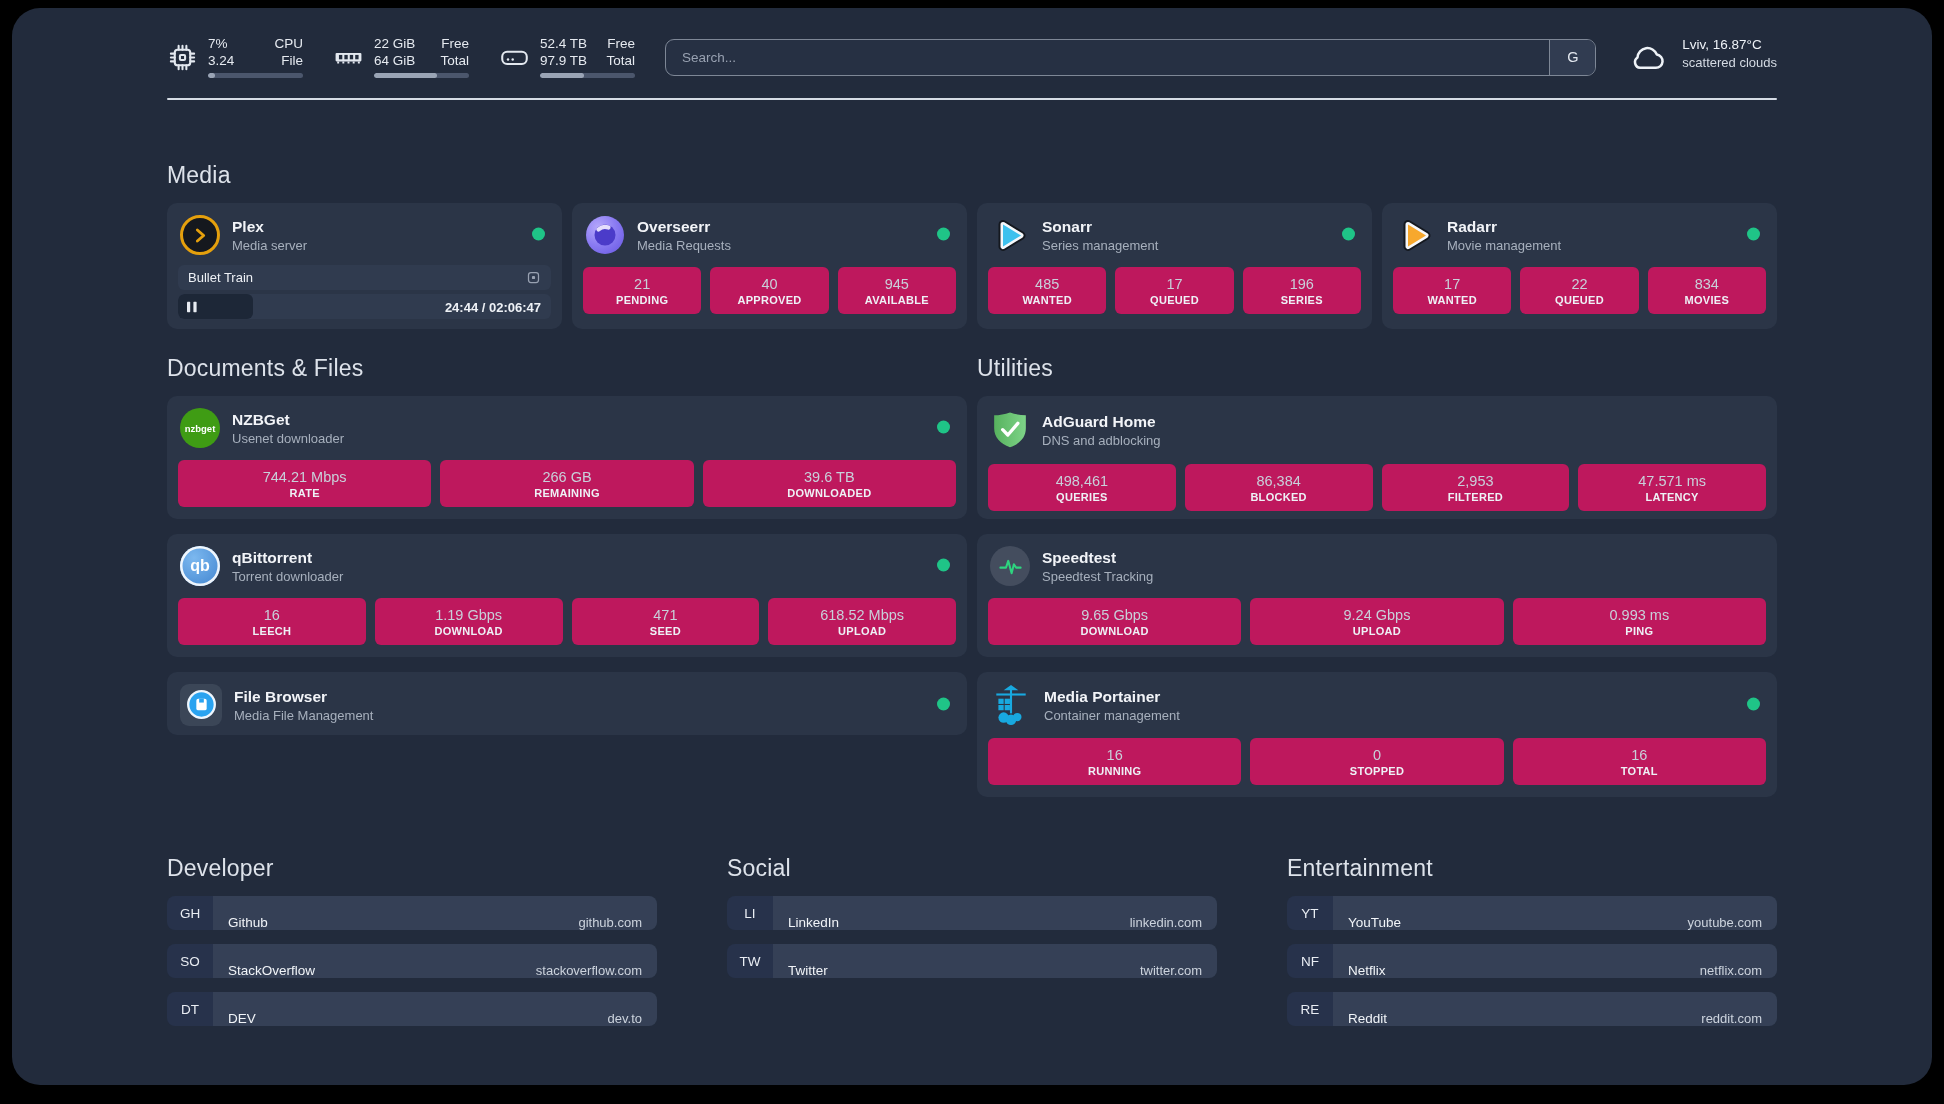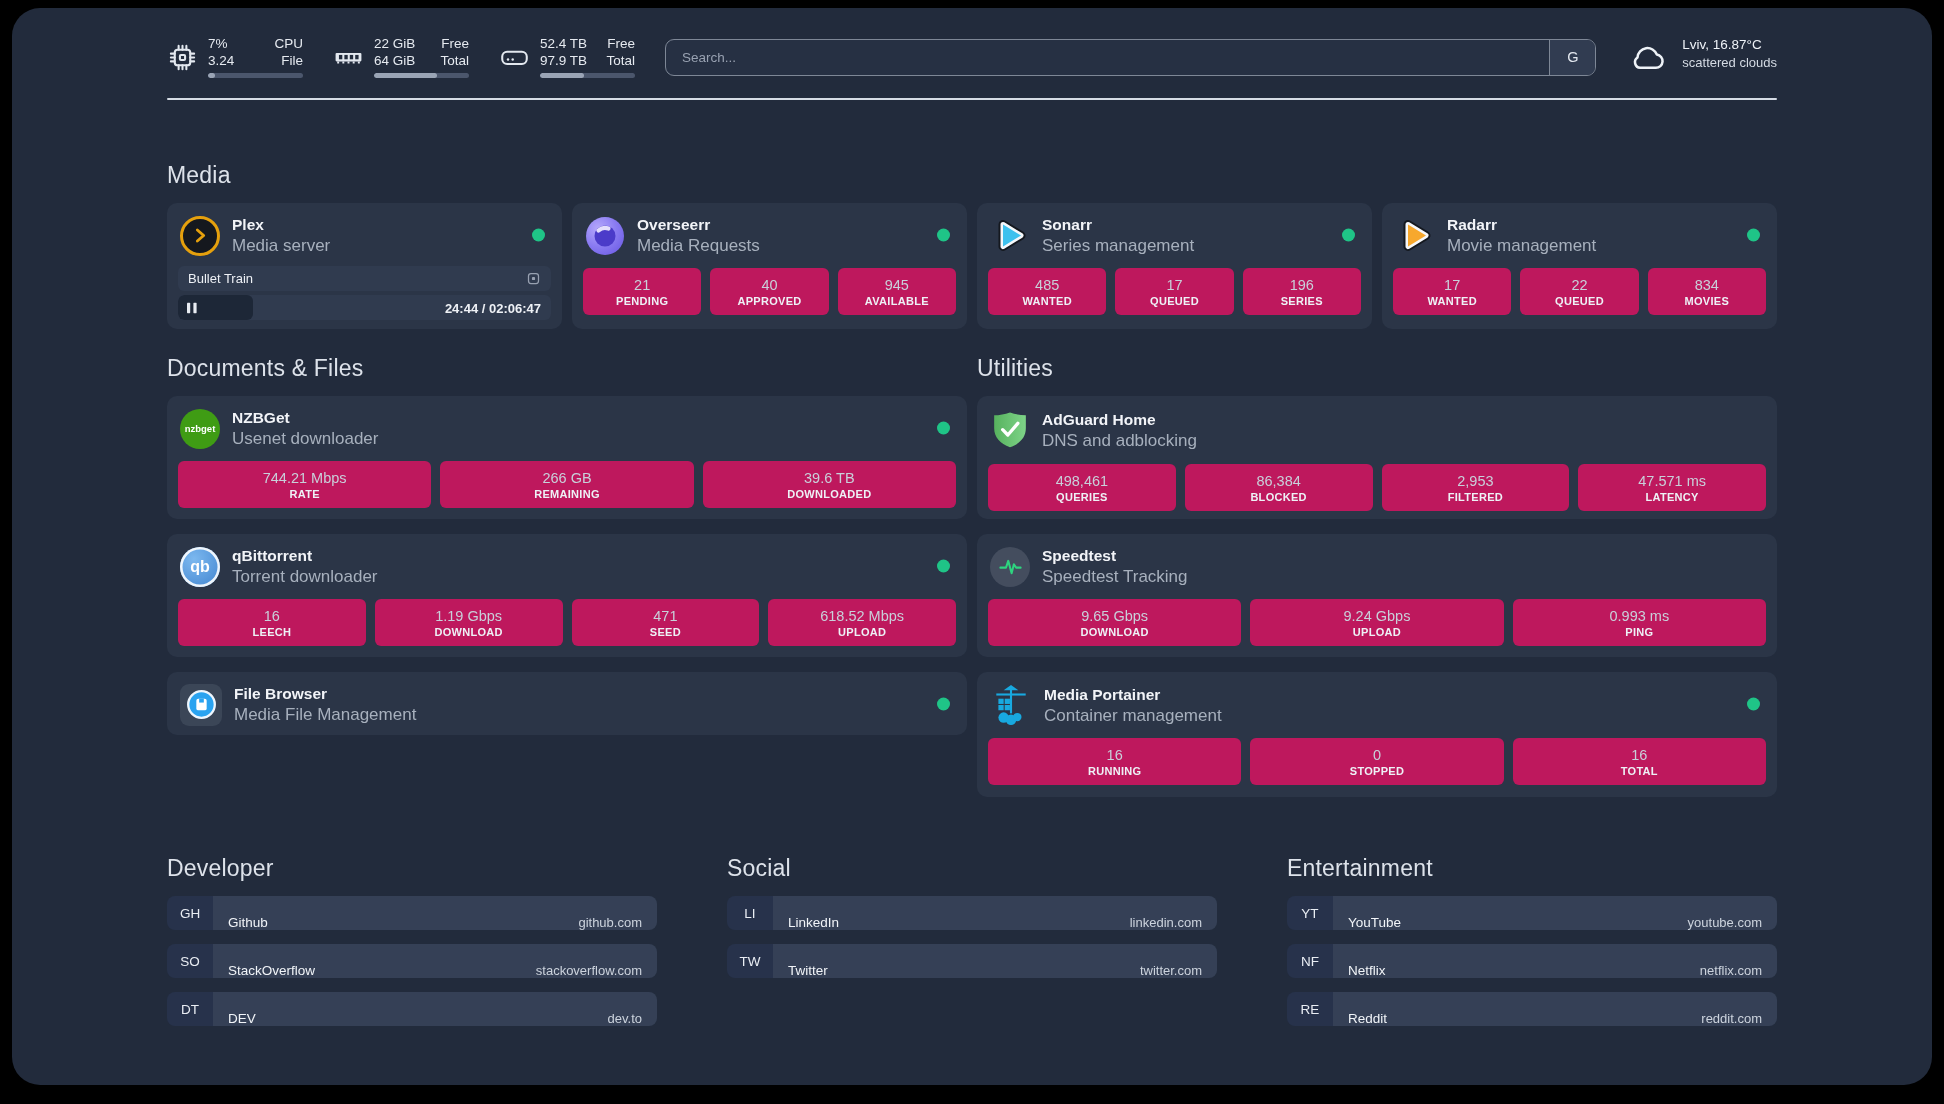--- a/index.html
+++ b/index.html
@@ -38,21 +38,21 @@
 
   
   .section-heading { font-size:23px; color:#dde2ea; font-weight:500; letter-spacing:.2px; }
   .media-section { margin-top:62px; }
   .grid-4 { display:grid; grid-template-columns:repeat(4,1fr); gap:10px; margin-top:14px; }
 
   .card { background:#2b3547; border-radius:10px; padding:10px 11px; }
   .media-card { height:126px; }
   .card-head { position:relative; display:flex; align-items:center; gap:12px; padding:2px 2px 0 2px; }
   .app-title { font-size:15.5px; font-weight:600; color:#f2f4f8; line-height:19px; }
-  .app-sub { font-size:17px; color:#a7b0bd; margin-top:2px; }
+  .app-sub { font-size:13px; color:#a7b0bd; margin-top:2px; }
   .status-dot { position:absolute; right:6px; top:50%; transform:translateY(-50%);
                 width:13px; height:13px; border-radius:50%; background:#1fc487; }
 
   .stat-row { display:flex; gap:9px; margin-top:12px; }
   .stat-tile { flex:1; background:#be185d; border-radius:6px; height:47px;
                display:flex; flex-direction:column; align-items:center; justify-content:center; gap:2px; }
   .stat-value { font-size:14.5px; color:#c9d0da; }
   .stat-label { font-size:11px; font-weight:700; color:#eef1f6; letter-spacing:.3px; }
 
   .app-circle { width:40px; height:40px; border-radius:50%; display:flex;

